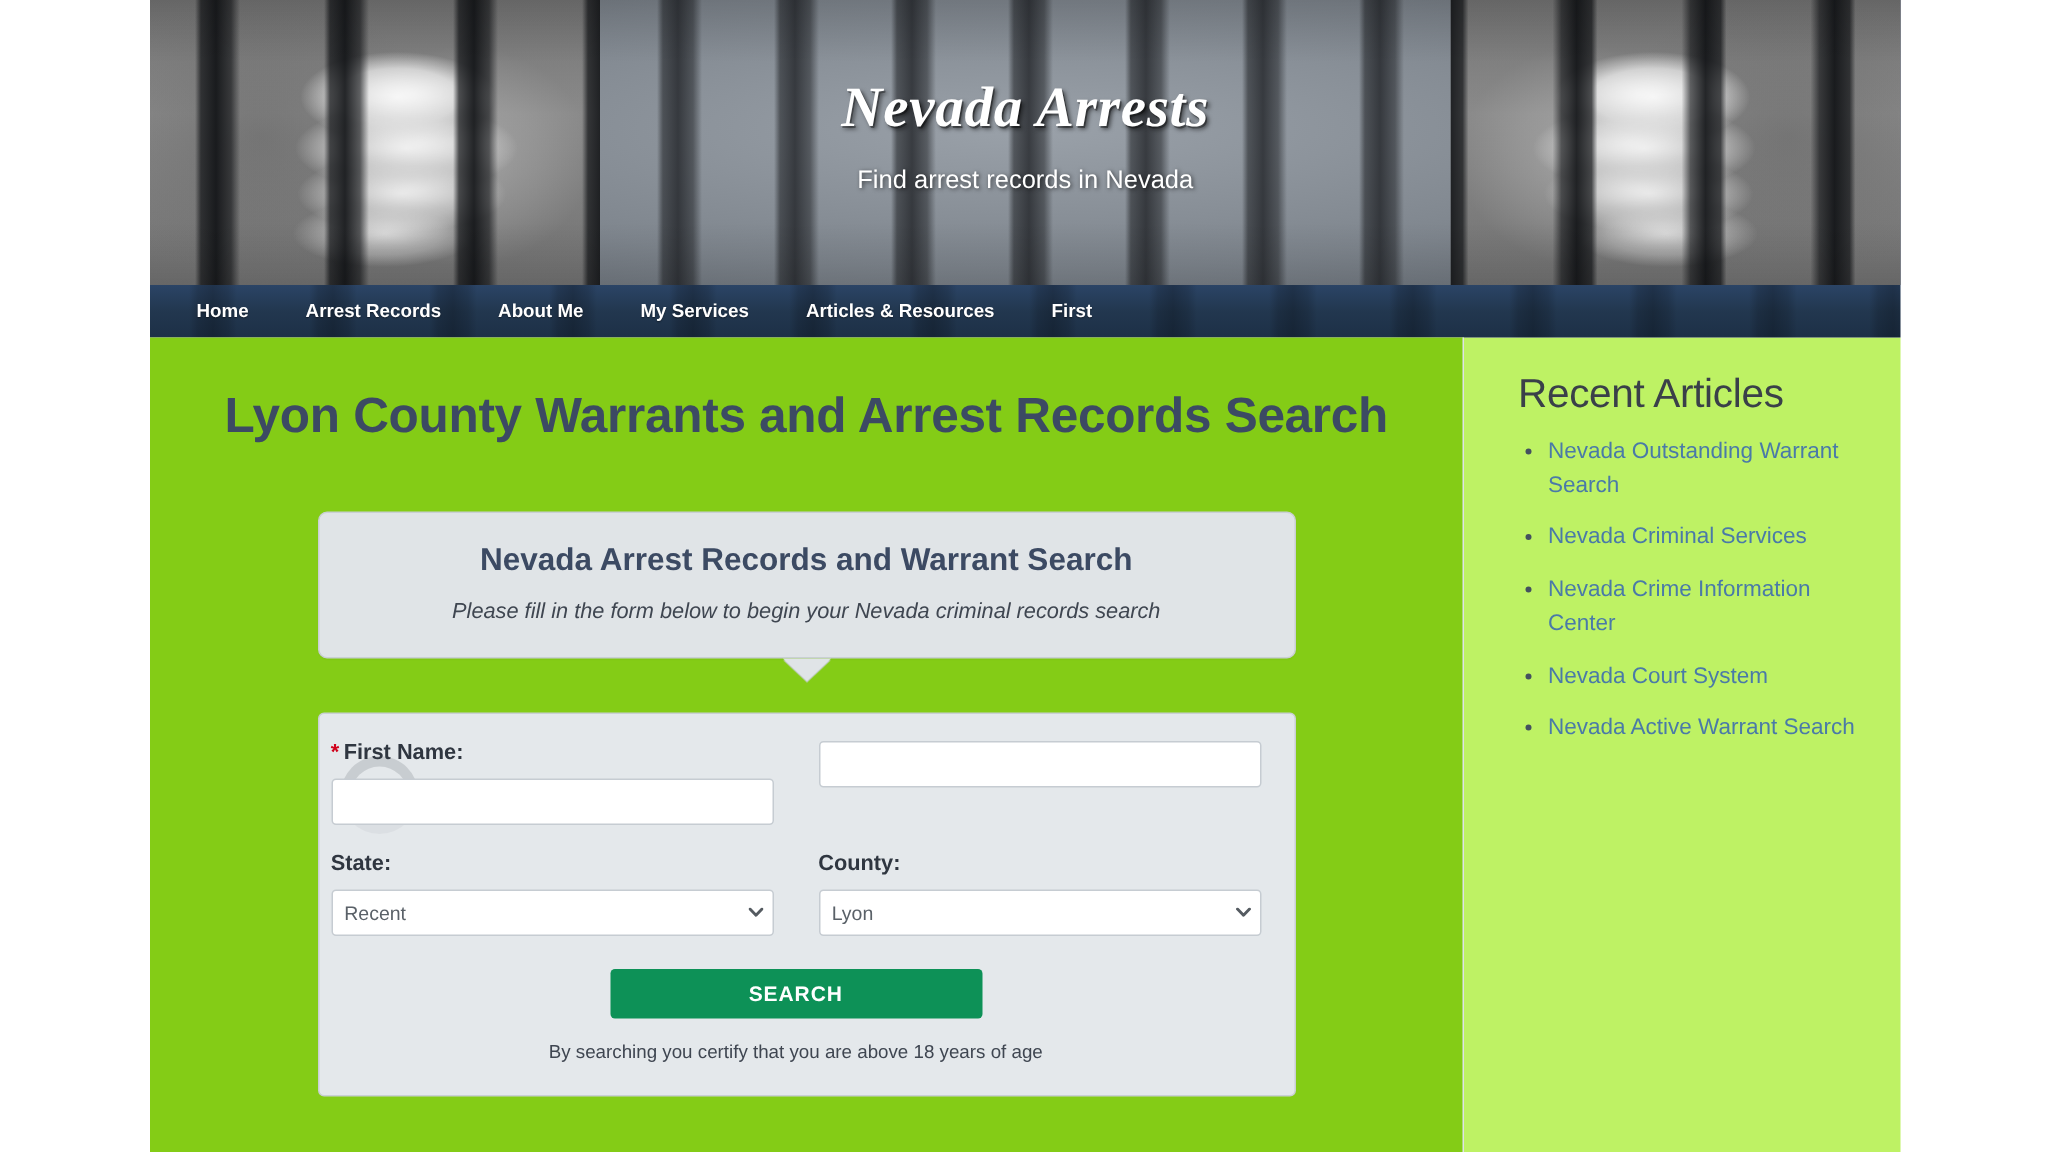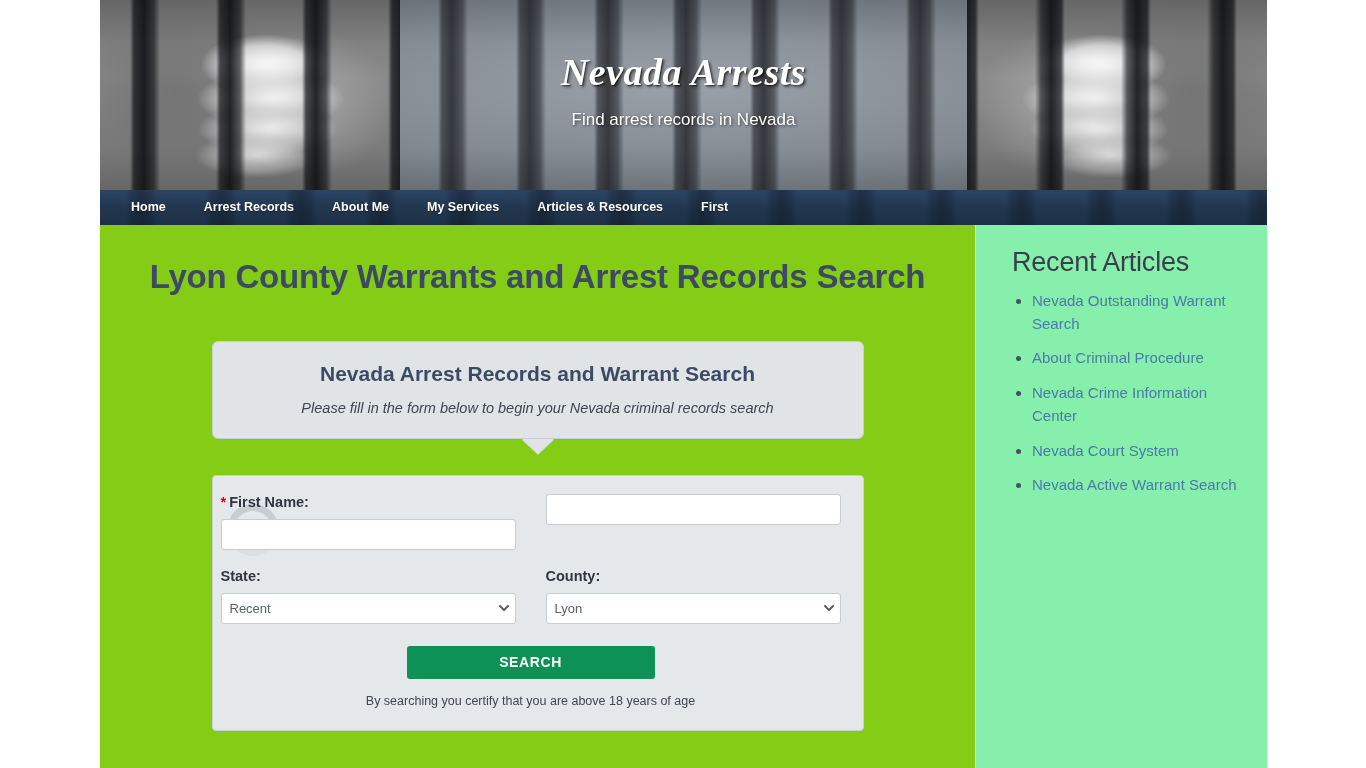--- a/index.html
+++ b/index.html
@@ -180,21 +180,21 @@
     height: 543px;
   }
   .main {
     width: 876px;
     background: #84cc16;
     border-right: 1px solid #dfe3e8;
     position: relative;
   }
   .sidebar {
     flex: 1;
-    background: #86efac;
+    background: #bef264;
     padding: 22px 26px 12px 36px;
   }
 
   .page-title {
     margin: 0;
     padding: 30px 34px 0 34px;
     font-size: 33px;
     line-height: 1.33;
     font-weight: bold;
     color: #3c4a63;
@@ -472,21 +472,21 @@
 
           <div class="disclaimer">By searching you certify that you are above 18 years of age</div>
         </div>
 
       </div>
 
       <div class="sidebar">
         <h3 class="sb-title">Recent Articles</h3>
         <ul class="sb-list">
           <li><a class="sb-link">Nevada Outstanding Warrant Search</a></li>
-          <li><a class="sb-link">About Criminal Procedure</a></li>
+          <li><a class="sb-link">Nevada Criminal Services</a></li>
           <li><a class="sb-link">Nevada Crime Information Center</a></li>
           <li><a class="sb-link">Nevada Court System</a></li>
           <li><a class="sb-link">Nevada Active Warrant Search</a></li>
         </ul>
       </div>
 
     </div>
   </div>
 </div>
 

